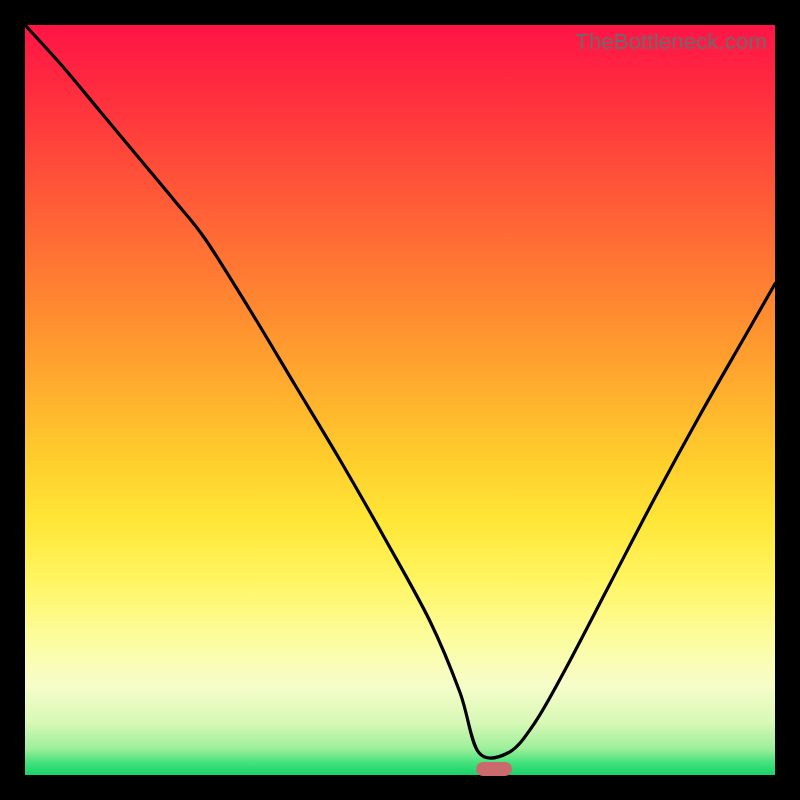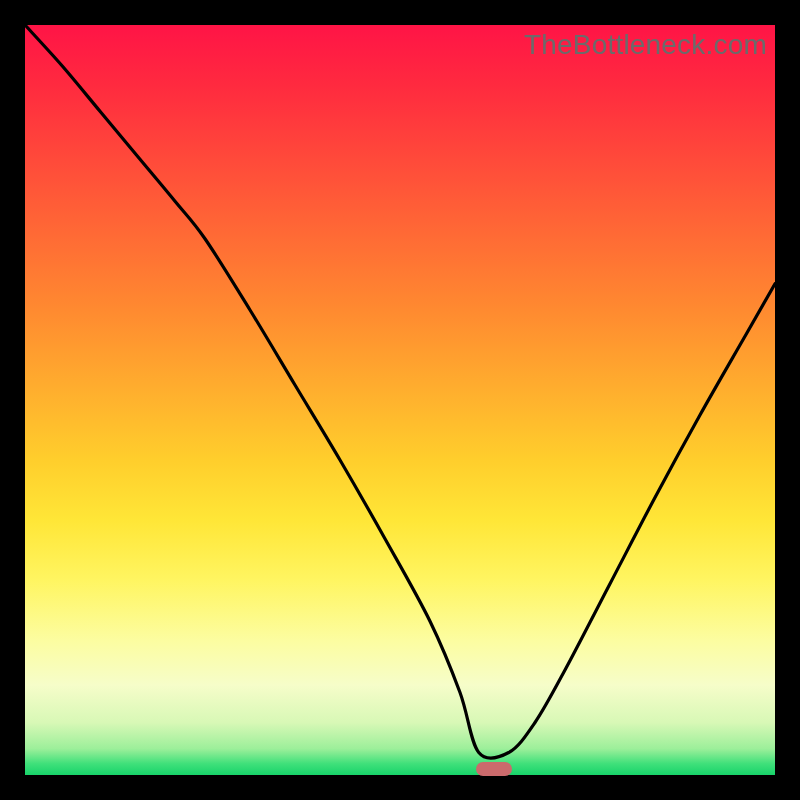--- a/index.html
+++ b/index.html
@@ -41,21 +41,21 @@
       #9cef9a 96.5%,
       #3fe07a 98.5%,
       #18d36a 100%
     );
   }
   .watermark {
     position: absolute;
     top: 4px;
     right: 8px;
     color: #6b6b6b;
-    font-size: 28px;
+    font-size: 22px;
     letter-spacing: 0.2px;
     user-select: none;
   }
   svg.overlay {
     position: absolute;
     left: 0;
     top: 0;
     width: 750px;
     height: 750px;
     pointer-events: none;

